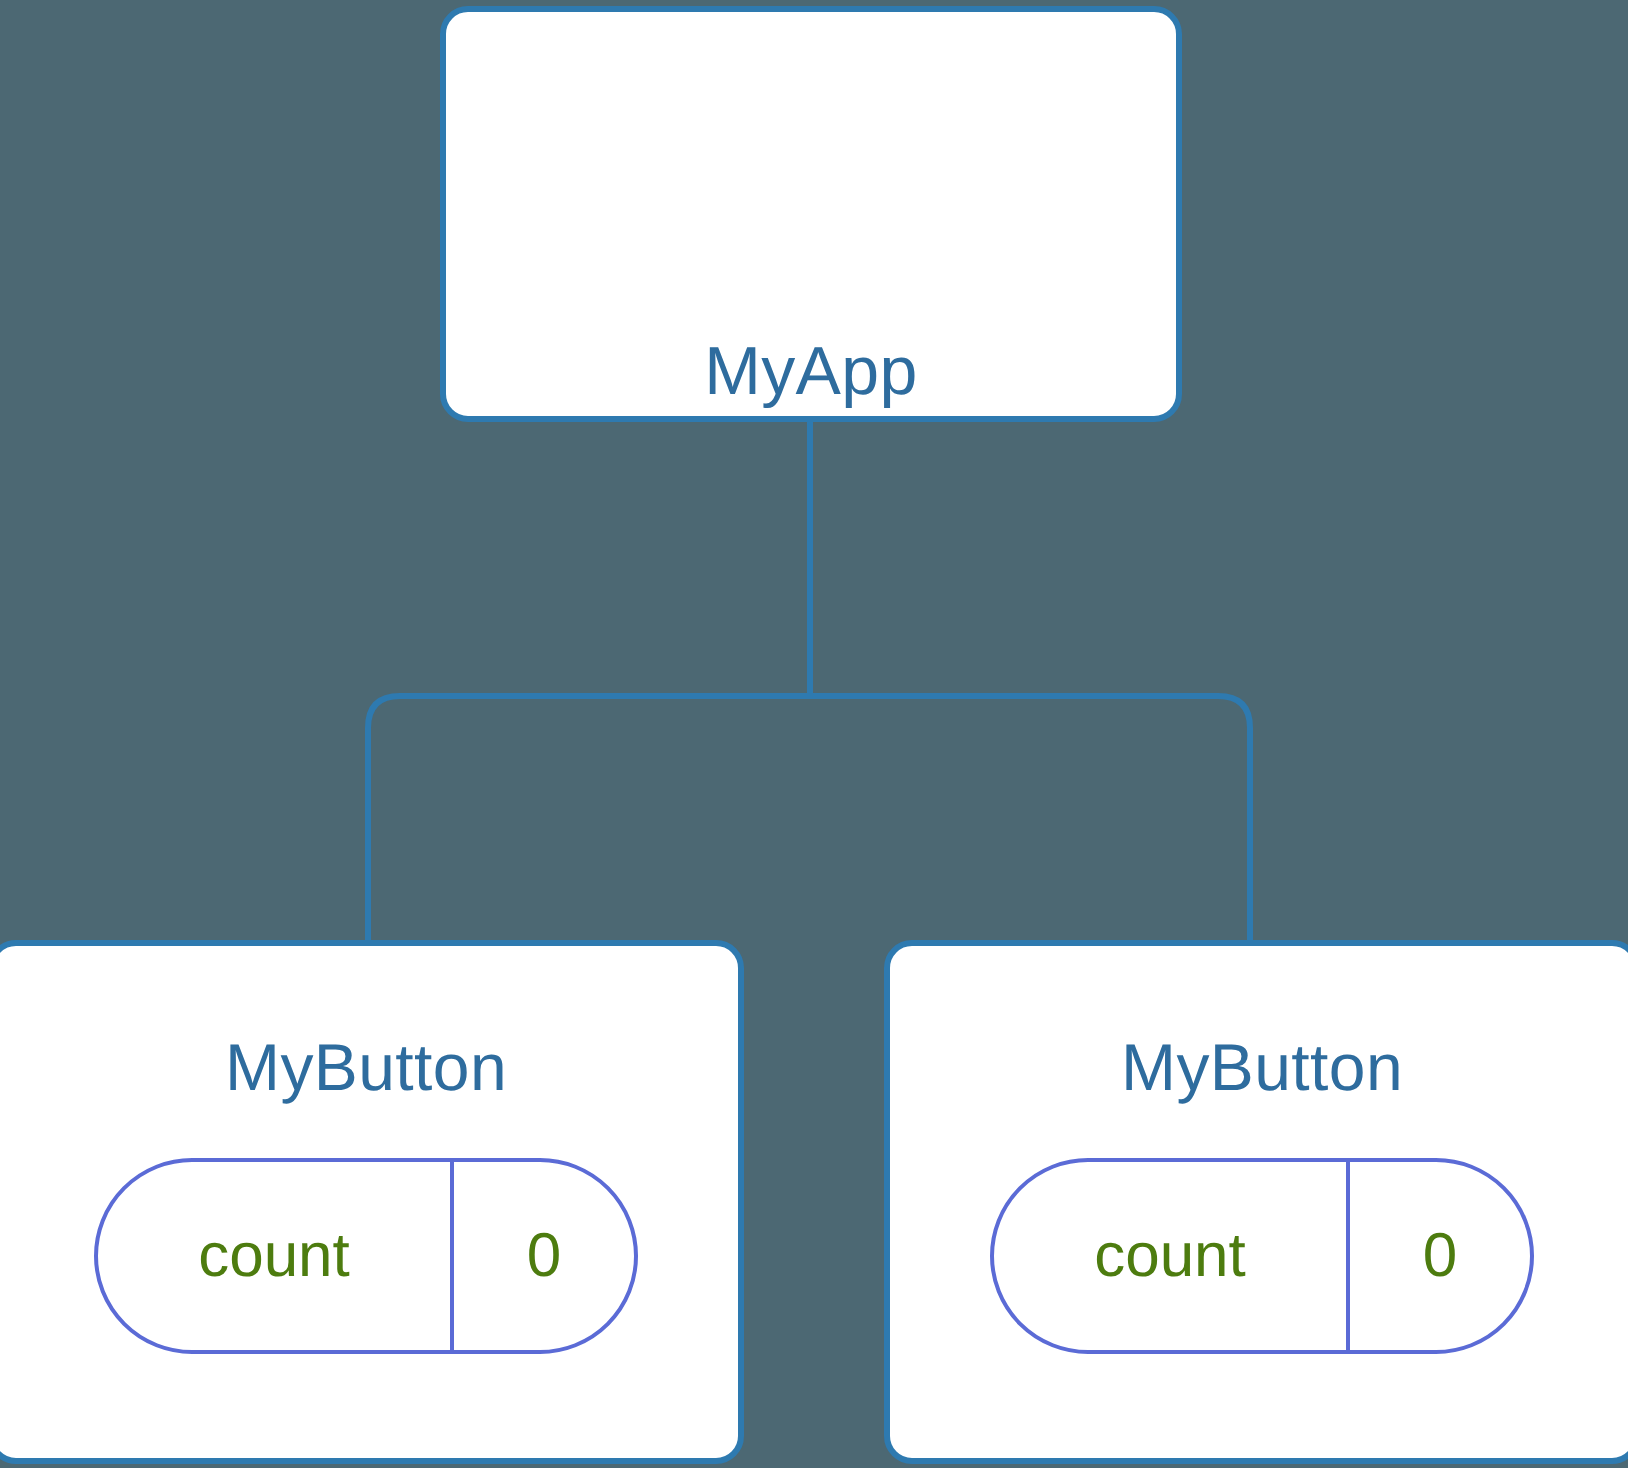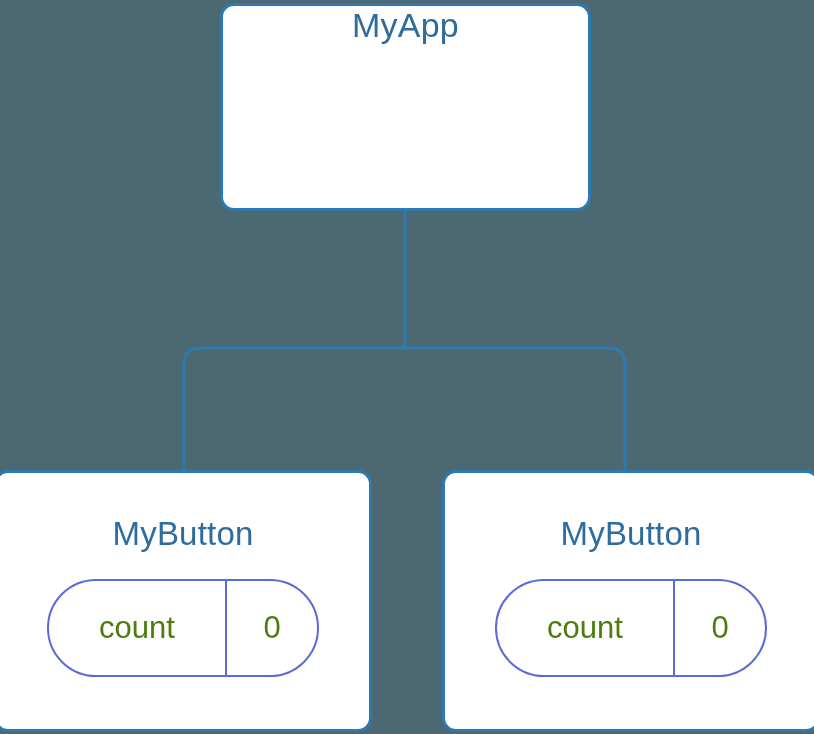--- a/index.html
+++ b/index.html
@@ -51,21 +51,21 @@
     letter-spacing: 0.2px;
     white-space: nowrap;
   }
 
   
   #node-root {
     left: 220px;
     top: 3px;
     width: 371px;
     height: 208px;
-    justify-content: flex-start;
+    justify-content: flex-end;
   }
   #node-root .node-title {
     font-size: 34px;
     margin-bottom: 2px;
   }
 
   
   .node-child {
     top: 470px;
     height: 262px;

